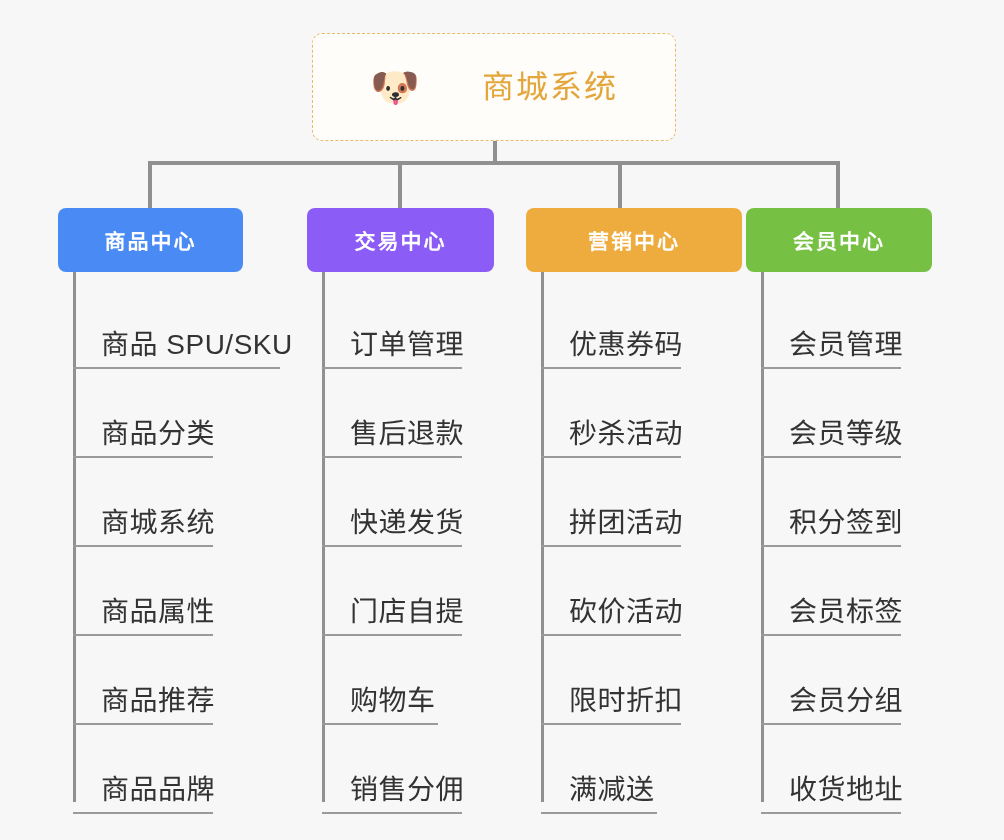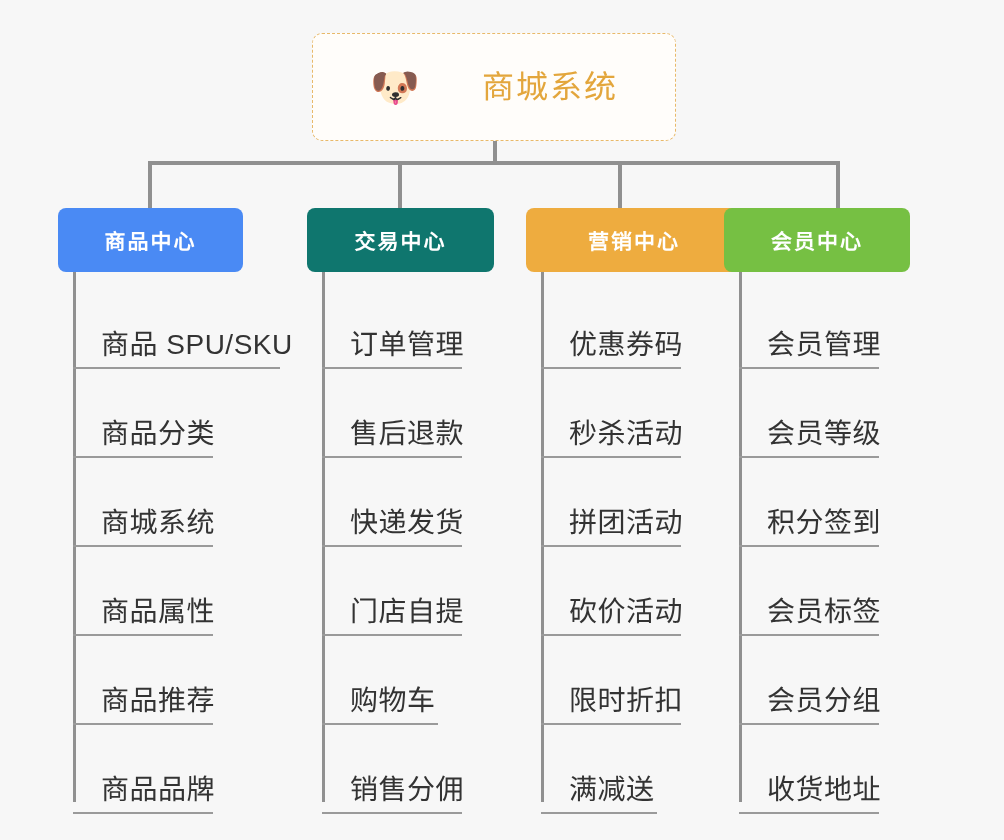--- a/index.html
+++ b/index.html
@@ -81,21 +81,21 @@
   .conn-drop.d4 { left: 836px; }
 
   
   .branch {
     position: absolute;
     top: 208px;
   }
   .branch.b1 { left: 58px; }
   .branch.b2 { left: 307px; }
   .branch.b3 { left: 526px; }
-  .branch.b4 { left: 724px; }
+  .branch.b4 { left: 746px; }
 
   .branch-header {
     height: 64px;
     border-radius: 8px;
     display: flex;
     align-items: center;
     justify-content: center;
     color: #ffffff;
     font-size: 21px;
     letter-spacing: 2px;
@@ -195,21 +195,21 @@
         <span class="leaf-underline" style="width: 140px;"></span>
       </div>
       <div class="leaf-item">
         <span class="leaf-label">商品品牌</span>
         <span class="leaf-underline" style="width: 140px;"></span>
       </div>
     </div>
   </div>
 
   <div class="branch b2">
-    <div class="branch-header" style="background: #0f766e; color: rgb(255, 255, 255);">
+    <div class="branch-header" style="background: #8b5cf6; color: rgb(255, 255, 255);">
       <span>交易中心</span>
     </div>
     <div class="leaf-list">
       <div class="leaf-trunk" style="background: rgb(144, 144, 144);"></div>
       <div class="leaf-item">
         <span class="leaf-label">订单管理</span>
         <span class="leaf-underline" style="width: 140px;"></span>
       </div>
       <div class="leaf-item">
         <span class="leaf-label">售后退款</span>

